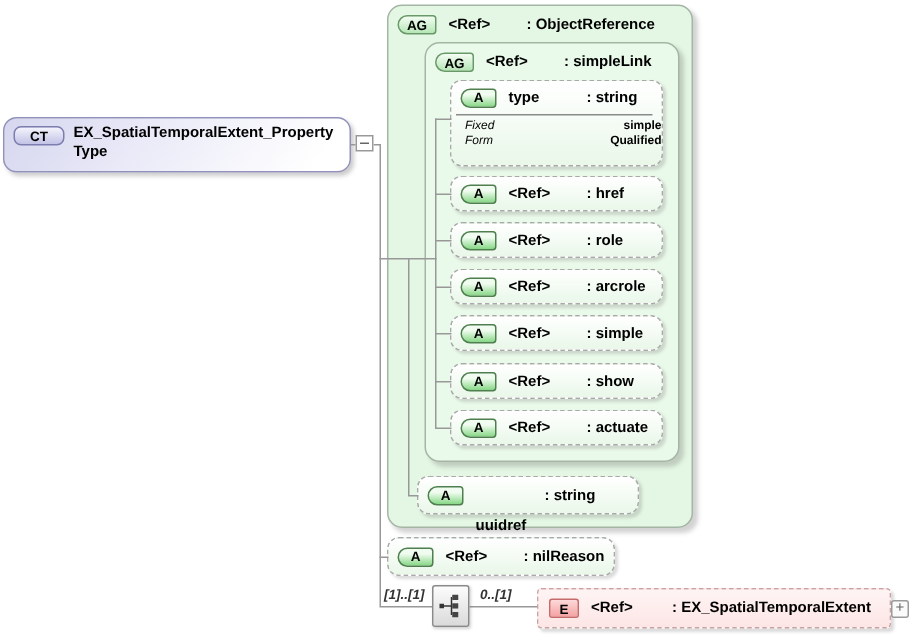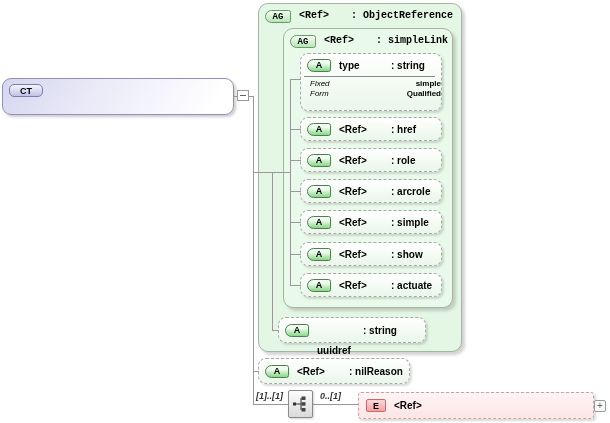--- a/index.html
+++ b/index.html
@@ -30,21 +30,21 @@
   .badge-e  { width:20px; border:1px solid #c66a6a; border-radius:2px;
     background:linear-gradient(to bottom,#fdd9d9,#f4a2a2); margin-right:8px; }
 
   
   .gbox {
     position:absolute; background:#e4f7e4; border:1px solid #a5b5a5; border-radius:10px;
     box-shadow:3px 3px 3px rgba(110,110,110,.30);
   }
   #g-objref { left:258px; top:3px; width:204px; height:349px; }
   #g-simplelink { left:283px; top:28px; width:170px; height:280px; background:#eafaea; }
-  .ghead { display:flex; align-items:flex-start; padding:6px 0 0 6px; font-size:10px; font-weight:bold; color:#000;font-family:Liberation Mono, monospace; }
+  .ghead { display:flex; align-items:center; padding:6px 0 0 6px; font-size:10px; font-weight:bold; color:#000; }
 
   
   .abox {
     position:absolute; border:1px dashed #a9a9a9; border-radius:8px;
     background:linear-gradient(to bottom,#ffffff,#e9f7e9);
     box-shadow:2px 2px 2px rgba(110,110,110,.25);
   }
   .arow { display:flex; align-items:center; height:22px; padding-left:6px;
     font-size:10px; font-weight:bold; color:#000; }
   .name { display:inline-block; width:52px; }
@@ -87,20 +87,21 @@
     font-size:10px; font-weight:bold; color:#000;
   }
 </style>
 </head>
 <body>
 
 <div class="canvas">
 
   <div class="ct">
     <span class="badge badge-ct">CT</span>
+    <span class="ct-title"><span>EX_SpatialTemporalExtent_Property</span><br><span>Type</span></span>
   </div>
 
   <div class="gbox" id="g-objref">
     <div class="ghead">
       <span class="badge badge-ag">AG</span>
       <span class="name">&lt;Ref&gt;</span>
       <span>: ObjectReference</span>
     </div>
   </div>
 
@@ -220,17 +221,18 @@
       <line x1="9" y1="3" x2="9" y2="15" stroke="#333" stroke-width="1"></line>
       <rect x="9.5" y="1.5" width="4" height="3.5" fill="#444"></rect>
       <rect x="9.5" y="7.2" width="4" height="3.5" fill="#444"></rect>
       <rect x="9.5" y="13" width="4" height="3.5" fill="#444"></rect>
     </svg>
   </div>
 
   <div class="ebox">
     <span class="badge badge-e">E</span>
     <span class="name name-e">&lt;Ref&gt;</span>
+    <span>: EX_SpatialTemporalExtent</span>
   </div>
 
   <div class="plusbtn">+</div>
 
 </div>
 
 </body></html>

